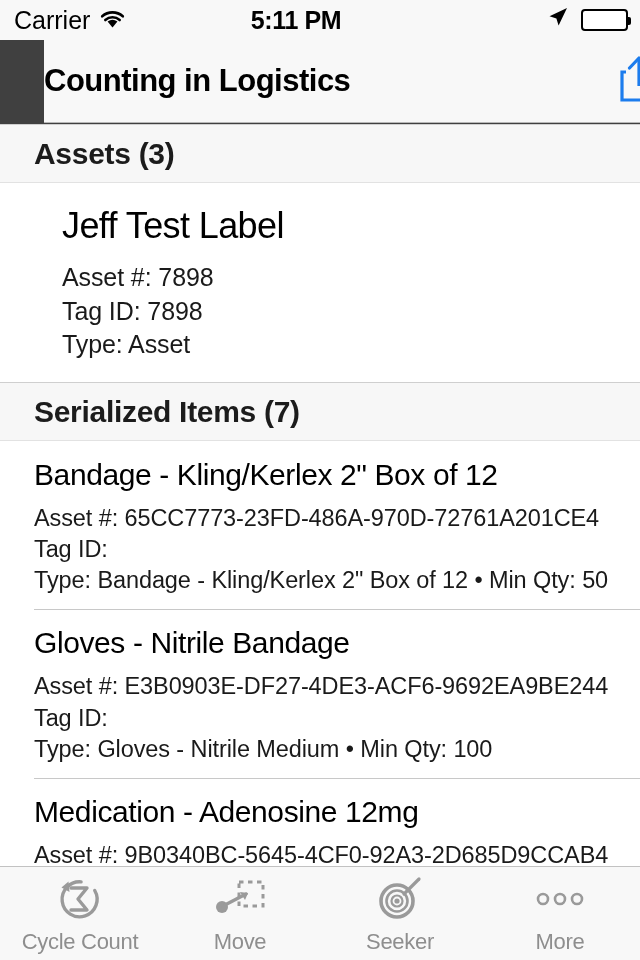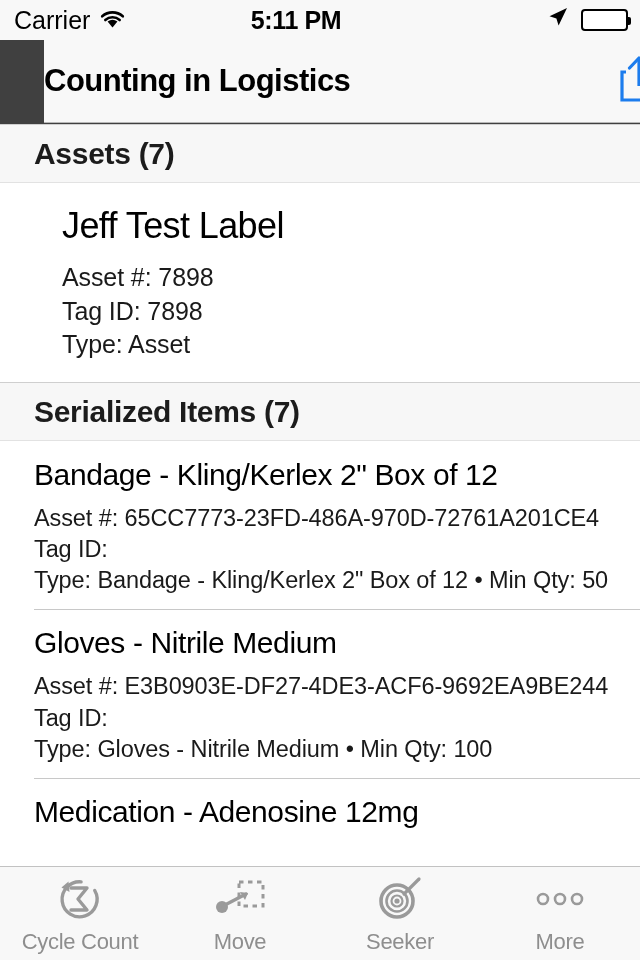--- a/index.html
+++ b/index.html
@@ -142,42 +142,43 @@
         <svg width="42" height="48" viewBox="0 0 42 48">
           <path d="M8 17 H4 V45 H38 V17 H34" stroke="#1c7ced" stroke-width="3.2" fill="none"></path>
           <path d="M21 3 L21 31" stroke="#1c7ced" stroke-width="3.2" fill="none"></path>
           <path d="M11.5 13 L21 3 L30.5 13" stroke="#1c7ced" stroke-width="3.2" fill="none" stroke-linecap="round" stroke-linejoin="round"></path>
         </svg>
       </span>
     </div>
   </div>
 
   <div class="content" id="content">
-      <div class="section-header">Assets (7)</div>
+      <div class="section-header">Assets (3)</div>
       <div class="row assets-row">
         <div class="row-title">Jeff Test Label</div>
         <div class="row-sub">Asset #: 7898</div>
         <div class="row-sub">Tag ID: 7898</div>
         <div class="row-sub">Type: Asset</div>
       </div>
       <div class="section-header">Serialized Items (7)</div>
       <div class="row row-compact">
         <div class="row-title">Bandage - Kling/Kerlex 2" Box of 12</div>
         <div class="row-sub">Asset #: 65CC7773-23FD-486A-970D-72761A201CE4</div>
         <div class="row-sub">Tag ID:</div>
         <div class="row-sub">Type: Bandage - Kling/Kerlex 2" Box of 12 • Min Qty: 50</div>
       </div>
       <div class="row row-compact">
-        <div class="row-title">Gloves - Nitrile Medium</div>
+        <div class="row-title">Gloves - Nitrile Bandage</div>
         <div class="row-sub">Asset #: E3B0903E-DF27-4DE3-ACF6-9692EA9BE244</div>
         <div class="row-sub">Tag ID:</div>
         <div class="row-sub">Type: Gloves - Nitrile Medium • Min Qty: 100</div>
       </div>
       <div class="row row-compact">
         <div class="row-title">Medication - Adenosine 12mg</div>
+        <div class="row-sub">Asset #: 9B0340BC-5645-4CF0-92A3-2D685D9CCAB4</div>
       </div>
     </div>
 
   <div class="tabbar" id="tabbar">
       <div class="tab">
         <div class="tab-ico">
           <svg width="54" height="50" viewBox="0 0 54 50">
             <path d="M44 25a17.5 17.5 0 1 1-7.5-14.3" stroke="#9a9a9a" stroke-width="3.4" fill="none" stroke-linecap="round" transform="rotate(-30 27 25)"></path>
             <path d="M15.5 7.5 L8.5 13.5 L16.5 18" fill="#9a9a9a"></path>
             <path d="M18 14 H34 L25 25 L34 36 H18" stroke="#9a9a9a" stroke-width="3.4" fill="none" stroke-linejoin="round" stroke-linecap="round"></path>

